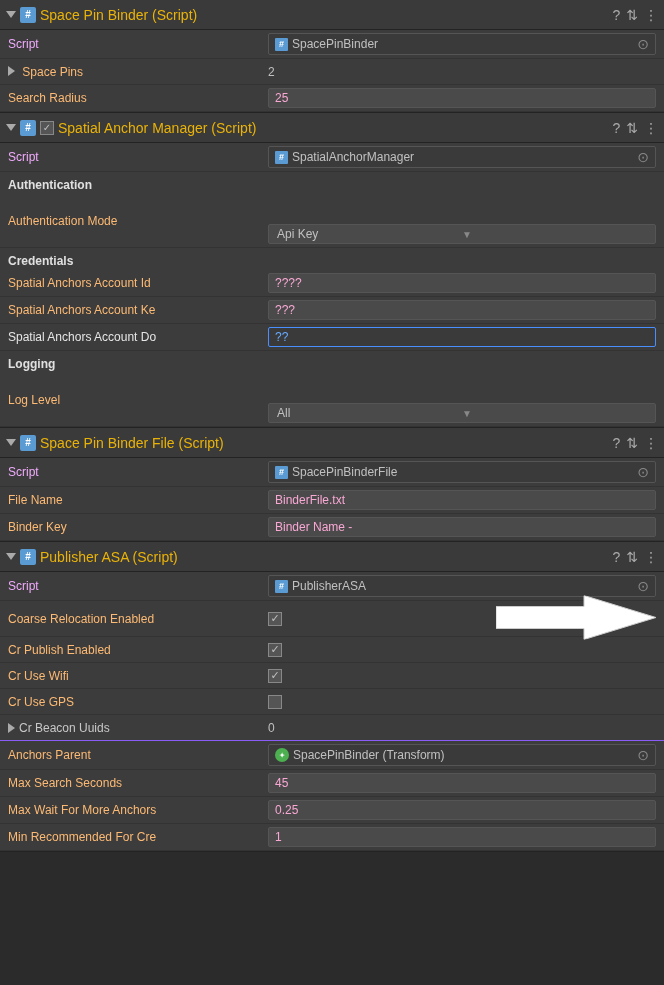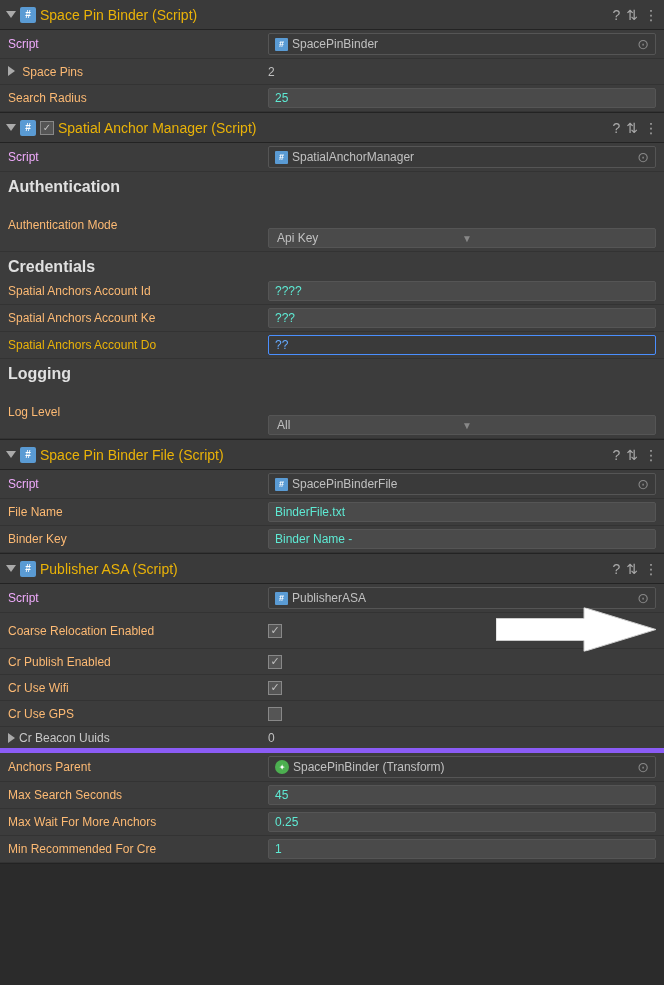--- a/index.html
+++ b/index.html
@@ -115,42 +115,42 @@
     }
     .circle-arrow {
       margin-left: auto;
       color: #888;
       font-size: 14px;
     }
     .section-label {
       font-weight: bold;
       color: #e0e0e0;
       padding: 6px 8px 2px 8px;
-      font-size: 16px;
+      font-size: 12px;
     }
     .dropdown {
       display: flex;
       align-items: center;
       background: #4a4a4a;
       border: 1px solid #555;
       border-radius: 2px;
       padding: 2px 8px;
       flex: 1;
       color: #c0c0c0;
       margin-top: 27px;
     }
     .dropdown span { flex: 1; }
     .dropdown .arrow { color: #888; font-size: 10px; }
     .input-field {
       background: #4a4a4a;
       border: 1px solid #555;
       border-radius: 2px;
       padding: 2px 6px;
       flex: 1;
-      color: #5eead4;
+      color: #f9a8d4;
       font-size: 12px;
     }
     .input-field.active {
       border-color: #4a8fff;
       background: #3a3a3a;
       color: #66aaff;
     }
     .checkbox-wrap {
       display: flex;
       align-items: center;
@@ -183,21 +183,21 @@
     .panel-header .checkbox-header::after {
       content: '✓';
       color: #c0c0c0;
       font-size: 10px;
     }
     .cr-beacon-row {
       display: flex;
       align-items: center;
       padding: 3px 8px 3px 8px;
       min-height: 26px;
-      border-bottom: 5px solid #8b5cf6;
+      border-bottom: 1px solid #8b5cf6;
     }
     .cr-beacon-label {
       display: flex;
       align-items: center;
       flex: 0 0 260px;
     }
     .anchors-parent-value {
       display: flex;
       align-items: center;
       flex: 1;
@@ -298,21 +298,21 @@
       <span>????</span>
     </div>
   </div>
   <div class="row">
     <span class="row-label">Spatial Anchors Account Ke</span>
     <div class="input-field">
       <span>???</span>
     </div>
   </div>
   <div class="row">
-    <span class="row-label" style="color:#eab308;">Spatial Anchors Account Do</span>
+    <span class="row-label" style="color:#e5e5e5;">Spatial Anchors Account Do</span>
     <div class="input-field active">
       <span>??</span>
     </div>
   </div>
   <div class="section-label">Logging</div>
   <div class="row">
     <span class="row-label">Log Level</span>
     <div class="dropdown">
       <span>All</span>
       <span class="arrow">▼</span>

